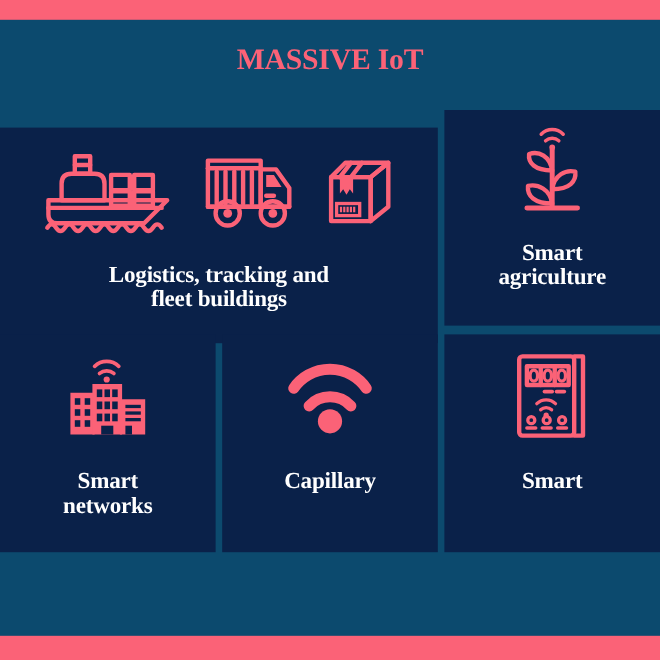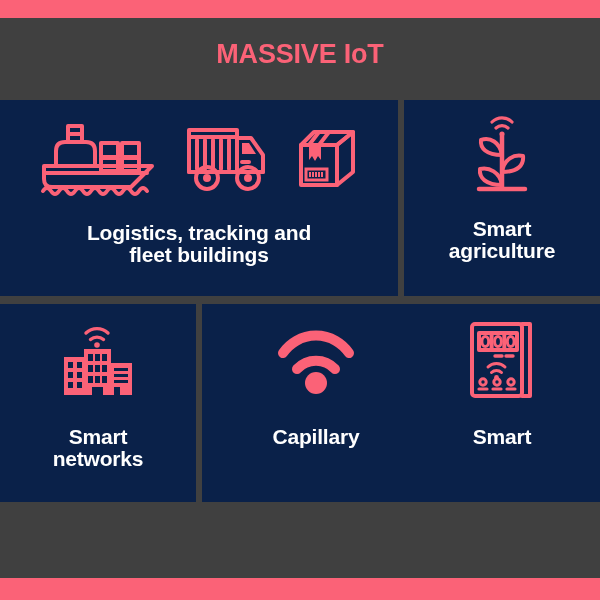--- a/index.html
+++ b/index.html
@@ -4,22 +4,22 @@
 <style>
   html, body {
     margin: 0;
     padding: 0;
     background: #ffffff;
   }
   #poster {
     position: relative;
     width: 600px;
     height: 600px;
-    background: #404040;
-    font-family: Liberation Sans, sans-serif;
+    background: #0c4a6e;
+    font-family: Liberation Serif, serif;
     overflow: hidden;
   }
   .bar {
     position: absolute;
     left: 0;
     width: 600px;
     background: #fb6277;
   }
   #bar-top { top: 0; height: 18px; }
   #bar-bottom { top: 578px; height: 22px; }
@@ -38,24 +38,24 @@
   }
 
   .card {
     position: absolute;
     background: #0a2149;
     display: flex;
     flex-direction: column;
     align-items: center;
     justify-content: flex-start;
   }
-  #card-logistics   { left: 0px;   top: 100px; width: 398px; height: 196px; }
+  #card-logistics   { left: 0px;   top: 116px; width: 398px; height: 196px; }
   #card-agriculture { left: 404px; top: 100px; width: 196px; height: 196px; }
   #card-buildings   { left: 0px;   top: 304px; width: 196px; height: 198px; }
-  #card-capillary   { left: 202px; top: 304px; width: 196px; height: 198px; padding-left: 16px; }
+  #card-capillary   { left: 202px; top: 304px; width: 196px; height: 198px; }
   #card-meters      { left: 404px; top: 304px; width: 196px; height: 198px; }
 
   .icon-row {
     display: flex;
     align-items: center;
     justify-content: center;
     gap: 26px;
     width: 100%;
   }
   #card-logistics .icon-row { height: 118px; }

